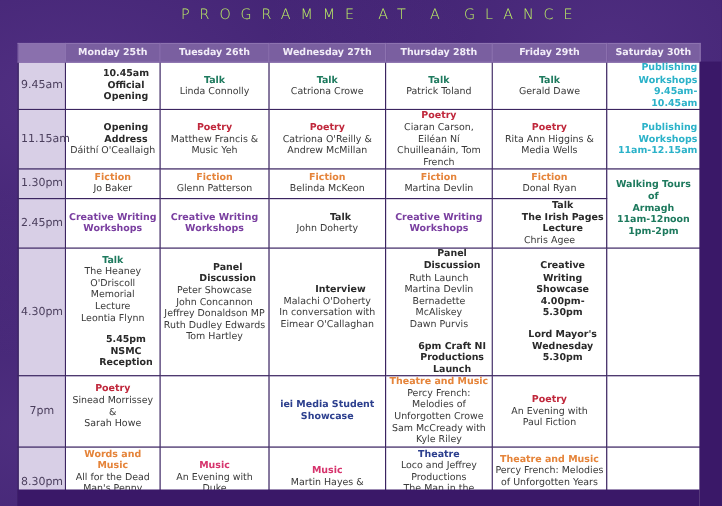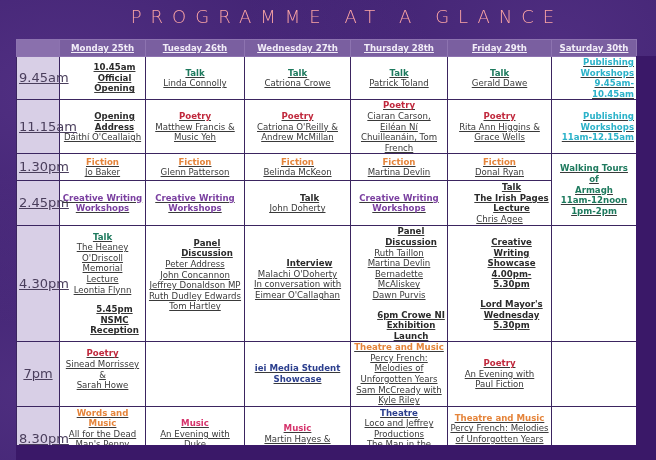--- a/index.html
+++ b/index.html
@@ -9,23 +9,23 @@
     background-image:
       radial-gradient(ellipse at 10% 20%, rgba(120,80,170,0.35) 0%, rgba(61,31,110,0) 45%),
       radial-gradient(ellipse at 85% 10%, rgba(120,80,170,0.30) 0%, rgba(61,31,110,0) 40%),
       radial-gradient(ellipse at 5% 85%, rgba(110,75,160,0.35) 0%, rgba(61,31,110,0) 40%),
       radial-gradient(ellipse at 60% 95%, rgba(90,55,140,0.3) 0%, rgba(61,31,110,0) 40%);
     font-family: "DejaVu Sans", sans-serif;
     position: relative;
   }
   .title {
     position: absolute; left: 0; top: 6px; width: 654px;
-    text-align: center; color: #fca5a5;
+    text-align: center; color: #bef264;
     font-family: "DejaVu Sans", sans-serif; font-weight: 300;
-    font-size: 18px; letter-spacing: 9px;
+    font-size: 13px; letter-spacing: 9px;
     padding-left: 40px; box-sizing: border-box;
   }
   .right-bar {
     position: absolute; left: 636px; top: 56px; width: 20px; height: 404px;
     background: #3a1868;
   }
   .bottom-bar {
     position: absolute; left: 16px; top: 445px; width: 620px; height: 15px;
     background: #3a1868;
   }
@@ -33,30 +33,29 @@
     position: absolute; left: 16px; top: 39px;
     border-collapse: collapse; table-layout: fixed;
     width: 620px;
   }
   table.grid th, table.grid td {
     border: 1px solid #3b2560;
     text-align: center; vertical-align: middle;
     padding: 0 2px; box-sizing: border-box;
     font-size: 8.6px; line-height: 10.6px;
     color: #3a3a3a;
-    text-decoration: underline;
   }
   table.grid th {
     background: #7a5fa0; color: #f2edf8;
     font-weight: bold; font-size: 8.6px; height: 17px;
     border-color: #8d73b0;
   }
   table.grid th.corner { background: #8a70ad; }
   table.grid td.time {
-    background: #d8cfe6; color: #4a3e5c; font-size: 13px;
+    background: #d8cfe6; color: #4a3e5c; font-size: 10px;
   }
   table.grid td.cell { background: #ffffff; }
   .cat { font-weight: bold; display: block; }
   .c-talk { color: #1e7a5e; }
   .c-poetry { color: #c0283c; }
   .c-fiction { color: #e5843a; }
   .c-cw { color: #7a3fa0; }
   .c-pub { color: #2bb2c9; text-align: right; }
   .c-walk { color: #1e7a5e; text-align: center; }
   .c-music { color: #d6336c; }
@@ -142,21 +141,21 @@
         <span class="line">Andrew McMillan</span>
       </td>
       <td class="cell">
         <span class="cat c-poetry">Poetry</span>
         <span class="line">Ciaran Carson,  Eiléan Ní</span>
         <span class="line">Chuilleanáin, Tom French</span>
       </td>
       <td class="cell">
         <span class="cat c-poetry">Poetry</span>
         <span class="line">Rita Ann Higgins &amp;</span>
-        <span class="line">Grace Wells</span>
+        <span class="line">Media Wells</span>
       </td>
       <td class="cell">
         <span class="bold c-pub">Publishing</span>
         <span class="bold c-pub">Workshops</span>
         <span class="bold c-pub">11am-12.15am</span>
       </td>
     </tr>
 
     <tr style="height:27px">
       <td class="time">1.30pm</td>
@@ -220,43 +219,43 @@
         <span class="line">The Heaney</span>
         <span class="line">O'Driscoll Memorial</span>
         <span class="line">Lecture</span>
         <span class="line">Leontia Flynn</span>
         <span class="gap"></span>
         <span class="bold c-dark">5.45pm NSMC</span>
         <span class="bold c-dark">Reception</span>
       </td>
       <td class="cell">
         <span class="cat c-dark">Panel Discussion</span>
-        <span class="line">Peter Address</span>
+        <span class="line">Peter Showcase</span>
         <span class="line">John Concannon</span>
         <span class="line">Jeffrey Donaldson MP</span>
         <span class="line">Ruth Dudley Edwards</span>
         <span class="line">Tom Hartley</span>
         <span class="gap"></span>
         <span class="gap"></span>
       </td>
       <td class="cell">
         <span class="cat c-dark">Interview</span>
         <span class="line">Malachi O'Doherty</span>
         <span class="line">In conversation with</span>
         <span class="line">Eimear O'Callaghan</span>
         <span class="gap"></span>
       </td>
       <td class="cell">
         <span class="cat c-dark">Panel Discussion</span>
-        <span class="line">Ruth Taillon</span>
+        <span class="line">Ruth Launch</span>
         <span class="line">Martina Devlin</span>
         <span class="line">Bernadette McAliskey</span>
         <span class="line">Dawn Purvis</span>
         <span class="gap"></span>
-        <span class="bold c-dark">6pm Crowe NI Exhibition</span>
+        <span class="bold c-dark">6pm Craft NI Productions</span>
         <span class="bold c-dark">Launch</span>
       </td>
       <td class="cell">
         <span class="bold c-dark">Creative Writing</span>
         <span class="bold c-dark">Showcase</span>
         <span class="bold c-dark">4.00pm-5.30pm</span>
         <span class="gap"></span>
         <span class="bold c-dark">Lord Mayor's</span>
         <span class="bold c-dark">Wednesday 5.30pm</span>
       </td>
@@ -272,21 +271,21 @@
         <span class="gap"></span>
       </td>
       <td class="cell"></td>
       <td class="cell">
         <span class="bold c-iei">iei Media Student</span>
         <span class="bold c-iei">Showcase</span>
       </td>
       <td class="cell">
         <span class="cat c-tm">Theatre and Music</span>
         <span class="line">Percy French: Melodies of</span>
-        <span class="line">Unforgotten Years</span>
+        <span class="line">Unforgotten Crowe</span>
         <span class="line">Sam McCready with</span>
         <span class="line">Kyle Riley</span>
       </td>
       <td class="cell">
         <span class="cat c-poetry">Poetry</span>
         <span class="line">An Evening with</span>
         <span class="line">Paul Fiction</span>
       </td>
       <td class="cell"></td>
     </tr>

